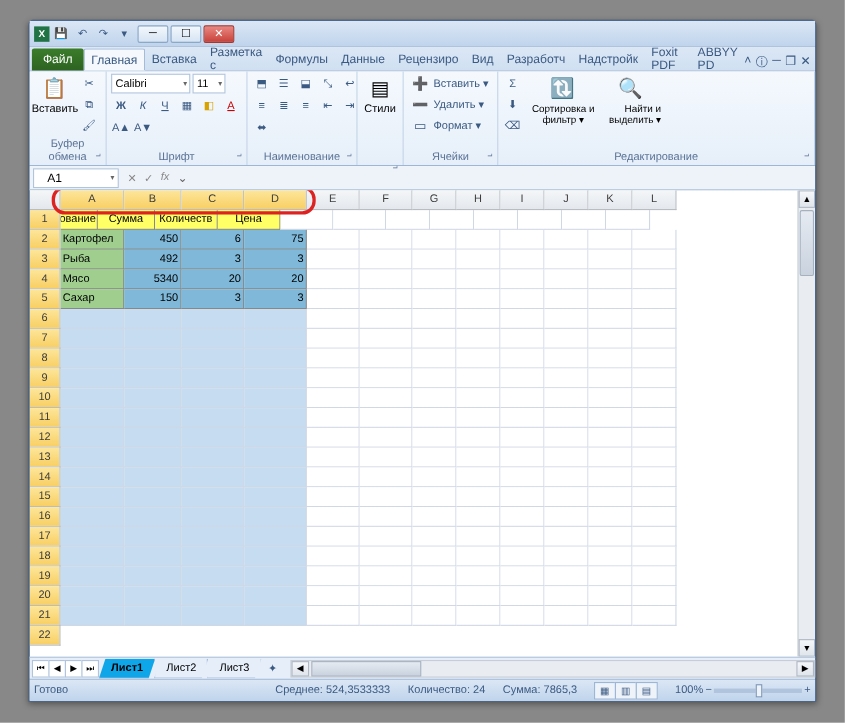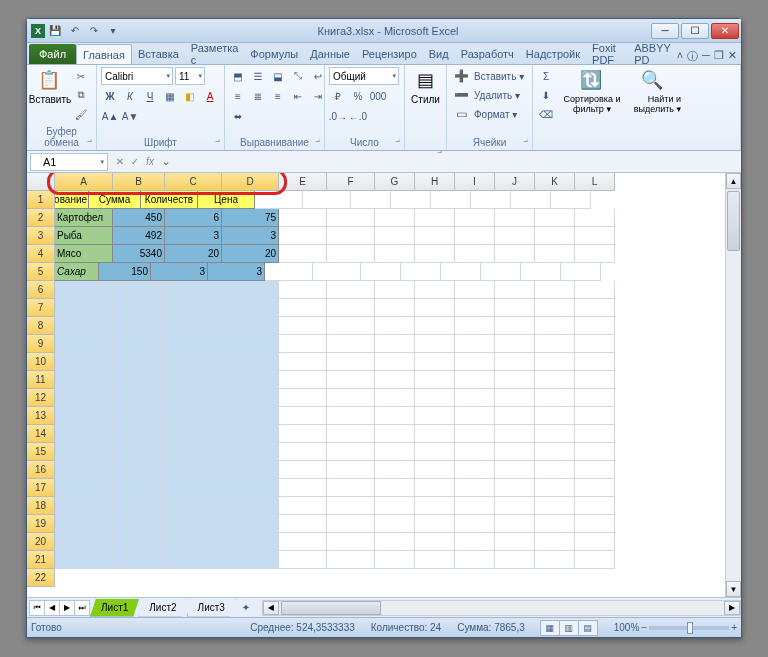--- a/index.html
+++ b/index.html
@@ -65,21 +65,21 @@
   .ring { position: absolute; border: 3px solid #d22; border-radius: 12px; pointer-events: none; z-index: 10; }
   
   .vscroll { position: absolute; right: 0; top: 0; bottom: 0; width: 16px; background: #e9edf2; border-left: 1px solid #c6cdd6; }
   .vscroll .btn { height: 16px; background: linear-gradient(#f5f7fa,#dfe5ec); border: 1px solid #b0b8c4; font-size: 8px; display: flex; align-items: center; justify-content: center; cursor: pointer; }
   .vscroll .thumb { position: absolute; top: 18px; height: 60px; left: 1px; right: 1px; background: linear-gradient(#e6ebf2,#c9d2de); border: 1px solid #a6b0bf; border-radius: 2px; }
   
   .sheetbar { height: 20px; background: #e6eff9; border-top: 1px solid #b0c4dd; display: flex; align-items: center; font-size: 10px; }
   .sheetnav { display: flex; padding: 0 2px; }
   .sheetnav span { width: 16px; height: 16px; border: 1px solid #b0c4dd; background: #fff; display: flex; align-items: center; justify-content: center; font-size: 8px; cursor: pointer; margin-right: -1px; }
   .sheettab { height: 18px; padding: 0 10px; background: #e6eff9; border: 1px solid #9db6d6; border-top: none; display: flex; align-items: center; margin-left: -1px; cursor: pointer; clip-path: polygon(6px 0,100% 0,calc(100% - 6px) 100%,0 100%); }
-  .sheettab.active { background: #84cc16; font-weight: normal; }
+  .sheettab.active { background: #0ea5e9; font-weight: bold; }
   .hscroll { flex: 1; height: 16px; background: #e9edf2; border: 1px solid #c6cdd6; margin-left: 6px; position: relative; }
   .hscroll .btn { position: absolute; top: 0; width: 16px; height: 14px; background: linear-gradient(#f5f7fa,#dfe5ec); border: 1px solid #b0b8c4; font-size: 8px; display: flex; align-items: center; justify-content: center; cursor: pointer; }
   .hscroll .thumb { position: absolute; left: 18px; width: 100px; top: 0; bottom: 0; background: linear-gradient(#e6ebf2,#c9d2de); border: 1px solid #a6b0bf; }
   
   .status { height: 20px; background: linear-gradient(#dce7f5,#bfd4ec); border-top: 1px solid #9db6d6; display: flex; align-items: center; font-size: 10px; color: #3b5a82; padding: 0 4px; gap: 16px; }
   .status .spacer { flex: 1; }
   .viewbtns { display: flex; }
   .viewbtn { width: 20px; height: 16px; border: 1px solid #9db6d6; background: #eef3fa; display: flex; align-items: center; justify-content: center; font-size: 9px; cursor: pointer; margin-left: -1px; }
   .zoom { display: flex; align-items: center; gap: 2px; }
   .zoom .track { width: 80px; height: 4px; background: #b0c4dd; position: relative; }
@@ -91,21 +91,20 @@
 <div class="window">
 
   <div class="titlebar">
     <div class="qat">
       <span class="xl">X</span>
       <span class="qat-btn">💾</span>
       <span class="qat-btn">↶</span>
       <span class="qat-btn">↷</span>
       <span class="qat-btn">▾</span>
     </div>
-    <div class="title">Книга3.xlsx - Microsoft Excel</div>
     <div class="winbtns">
       <div class="winbtn">─</div>
       <div class="winbtn">☐</div>
       <div class="winbtn close">✕</div>
     </div>
   </div>
 
   <div class="tabs">
     <div class="file-tab">Файл</div>
     <div id="tabs-host" style="display: flex;">
@@ -189,38 +188,23 @@
           <span class="smallbtn">≡</span>
           <span class="smallbtn">≣</span>
           <span class="smallbtn">≡</span>
           <span class="smallbtn">⇤</span>
           <span class="smallbtn">⇥</span>
         </div>
         <div class="row">
           <span class="smallbtn">⬌</span>
         </div>
       </div>
-      <div class="group-label">Выравнивание</div>
-    </div>
-
-    <div class="group" style="width:80px">
-      <div class="group-content" style="flex-direction:column;gap:2px">
-        <div class="combo" style="width:70px">Общий</div>
-        <div class="row">
-          <span class="smallbtn">₽</span>
-          <span class="smallbtn">%</span>
-          <span class="smallbtn">000</span>
-        </div>
-        <div class="row">
-          <span class="smallbtn">.0→</span>
-          <span class="smallbtn">←.0</span>
-        </div>
-      </div>
-      <div class="group-label">Число</div>
-    </div>
+      <div class="group-label">Наименование</div>
+    </div>
+
 
     <div class="group" style="width:42px">
       <div class="group-content">
         <div class="bigbtn">
           <span class="ico lg">▤</span>
           <span>Стили</span>
         </div>
       </div>
       <div class="group-label"> </div>
     </div>
@@ -252,20 +236,21 @@
         </div>
         <div class="bigbtn" style="width:60px">
           <span class="ico lg">🔃</span>
           <span style="font-size:9px;text-align:center">Сортировка и фильтр ▾</span>
         </div>
         <div class="bigbtn" style="width:56px">
           <span class="ico lg">🔍</span>
           <span style="font-size:9px;text-align:right">Найти и выделить ▾</span>
         </div>
       </div>
+      <div class="group-label">Редактирование</div>
     </div>
   </div>
 
   <div class="fbar">
     <div class="namebox">A1</div>
     <div class="fxbtns">
       <span>✕</span>
       <span>✓</span>
       <span style="font-style:italic">fx</span>
     </div>
@@ -363,21 +348,21 @@
           <div class="cell" style="width: 48px;"></div>
           <div class="cell" style="width: 48px;"></div>
           <div class="cell" style="width: 40px;"></div>
           <div class="cell" style="width: 40px;"></div>
           <div class="cell" style="width: 40px;"></div>
           <div class="cell" style="width: 40px;"></div>
           <div class="cell" style="width: 40px;"></div>
           <div class="cell" style="width: 40px;"></div>
         </div>
         <div class="cellrow">
-          <div class="cell selcol data-green" style="width: 44px; font-style: italic;">Сахар</div>
+          <div class="cell selcol data-green" style="width: 58px;">Сахар</div>
           <div class="cell selcol data-blue num" style="width: 52px;">150</div>
           <div class="cell selcol data-blue num" style="width: 57px;">3</div>
           <div class="cell selcol data-blue num" style="width: 57px;">3</div>
           <div class="cell" style="width: 48px;"></div>
           <div class="cell" style="width: 48px;"></div>
           <div class="cell" style="width: 40px;"></div>
           <div class="cell" style="width: 40px;"></div>
           <div class="cell" style="width: 40px;"></div>
           <div class="cell" style="width: 40px;"></div>
           <div class="cell" style="width: 40px;"></div>

